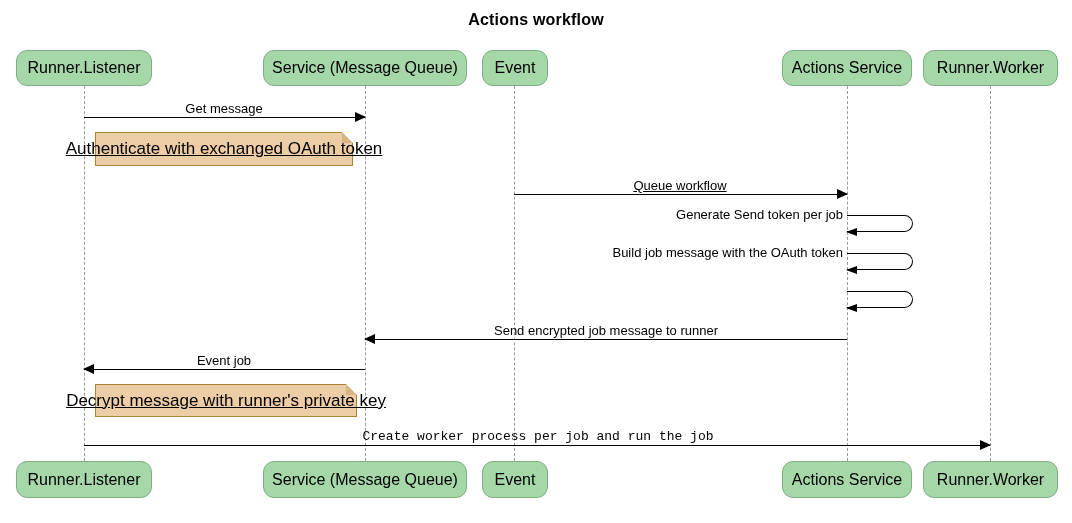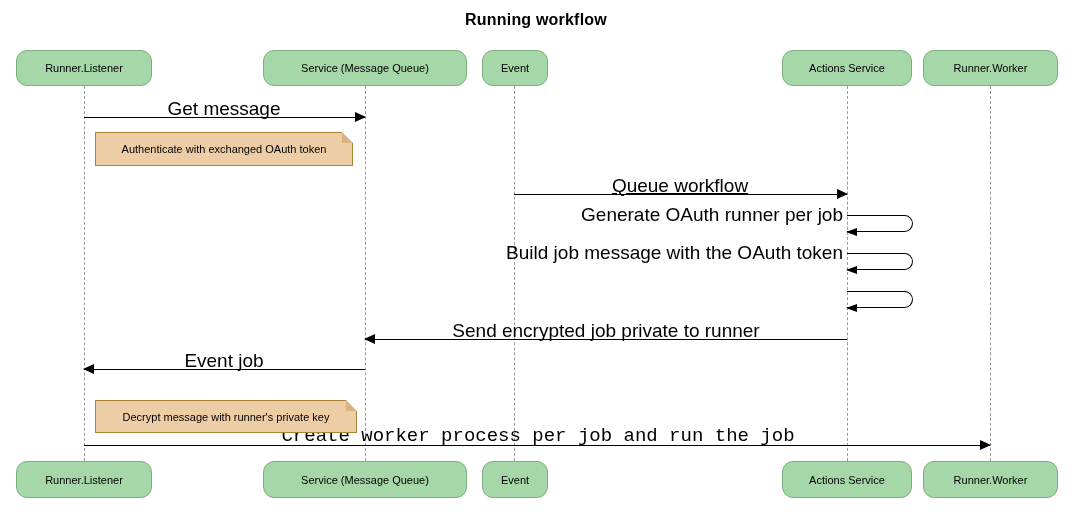--- a/index.html
+++ b/index.html
@@ -12,25 +12,25 @@
     font-size:16px;font-weight:bold;letter-spacing:.2px;
   }
   .lifeline{
     position:absolute;top:86px;height:375px;width:0;
     border-left:1px dashed var(--lifeline,#999);z-index:1;
   }
   .actor{
     position:absolute;height:36px;box-sizing:border-box;
     background:var(--actor-fill,#a6d7a8);border:1px solid var(--actor-border,#7fae81);
     border-radius:11px;display:flex;align-items:center;justify-content:center;
-    font-size:11px;z-index:4;white-space:nowrap;
+    font-size:16px;z-index:4;white-space:nowrap;
   }
   .actor.bottom{height:37px;}
   .msg-label{
-    position:absolute;font-size:19px;white-space:nowrap;z-index:2;line-height:15px;
+    position:absolute;font-size:13px;white-space:nowrap;z-index:2;line-height:15px;
   }
   .msg-label.center{transform:translateX(-50%);}
   .msg-label.right-al{text-align:right;}
   .arrow{
     position:absolute;height:0;border-top:1.5px solid var(--arrow,#000);z-index:2;
   }
   .head{position:absolute;width:0;height:0;
     border-top:5px solid transparent;border-bottom:5px solid transparent;}
   .head.r{right:-1px;top:-6px;border-left:11px solid var(--arrow,#000);}
   .head.l{left:-1px;top:-6px;border-right:11px solid var(--arrow,#000);}
@@ -41,77 +41,77 @@
   }
   .loop .lhead{
     position:absolute;width:0;height:0;left:-1px;bottom:-5px;
     border-top:4.5px solid transparent;border-bottom:4.5px solid transparent;
     border-right:11px solid var(--arrow,#000);
   }
   .note{
     position:absolute;box-sizing:border-box;z-index:3;
     background:var(--note-fill,#edcda6);border:1px solid var(--note-border,#aa8439);
     display:flex;align-items:center;justify-content:center;
-    font-size:11px;white-space:nowrap;
+    font-size:17px;white-space:nowrap;text-decoration:underline;
   }
   .note::after{
     content:"";position:absolute;top:-1px;right:-1px;width:0;height:0;
     border-top:11px solid #ffffff;border-left:11px solid #d8b480;
   }
 </style>
 </head>
 <body>
 
 <div class="stage">
 
-  <div class="title">Running workflow</div>
+  <div class="title">Actions workflow</div>
 
   <div class="lifeline" style="left:84px;"></div>
   <div class="lifeline" style="left:365px;"></div>
   <div class="lifeline" style="left:514px;"></div>
   <div class="lifeline" style="left:847px;"></div>
   <div class="lifeline" style="left:990px;"></div>
 
   <div class="msg-label center" style="left:224px;top:101px;">Get message</div>
   <div class="arrow" style="left:84px;top:117px;width:281px;">
     <div class="head r"></div>
   </div>
 
   <div class="note" style="left:95px;top:132px;width:258px;height:34px;">Authenticate with exchanged OAuth token</div>
 
   <div class="msg-label center" style="left:680px;top:178px;text-decoration:underline;">Queue workflow</div>
   <div class="arrow" style="left:514px;top:194px;width:333px;">
     <div class="head r"></div>
   </div>
 
-  <div class="msg-label right-al" style="right:229px;top:207px;">Generate OAuth runner per job</div>
+  <div class="msg-label right-al" style="right:229px;top:207px;">Generate Send token per job</div>
   <div class="loop" style="left:847px;top:215px;">
     <div class="lhead"></div>
   </div>
 
   <div class="msg-label right-al" style="right:229px;top:245px;text-align:center;">Build job message with the OAuth token</div>
   <div class="loop" style="left:847px;top:253px;">
     <div class="lhead"></div>
   </div>
 
   <div class="loop" style="left:847px;top:291px;">
     <div class="lhead"></div>
   </div>
 
-  <div class="msg-label center" style="left:606px;top:323px;">Send encrypted job private to runner</div>
+  <div class="msg-label center" style="left:606px;top:323px;">Send encrypted job message to runner</div>
   <div class="arrow" style="left:365px;top:339px;width:482px;">
     <div class="head l"></div>
   </div>
 
   <div class="msg-label center" style="left:224px;top:353px;">Event job</div>
   <div class="arrow" style="left:84px;top:369px;width:281px;">
     <div class="head l"></div>
   </div>
 
-  <div class="note" style="left:95px;top:384px;width:262px;height:33px;margin-top:16px;">Decrypt message with runner's private key</div>
+  <div class="note" style="left:95px;top:384px;width:262px;height:33px;">Decrypt message with runner's private key</div>
 
   <div class="msg-label center" style="left:538px;top:429px;font-family:Liberation Mono, monospace;">Create worker process per job and run the job</div>
   <div class="arrow" style="left:84px;top:445px;width:906px;">
     <div class="head r"></div>
   </div>
 
   <div class="actor" style="left:16px;top:50px;width:136px;">Runner.Listener</div>
   <div class="actor" style="left:263px;top:50px;width:204px;">Service (Message Queue)</div>
   <div class="actor" style="left:482px;top:50px;width:66px;">Event</div>
   <div class="actor" style="left:782px;top:50px;width:130px;">Actions Service</div>

